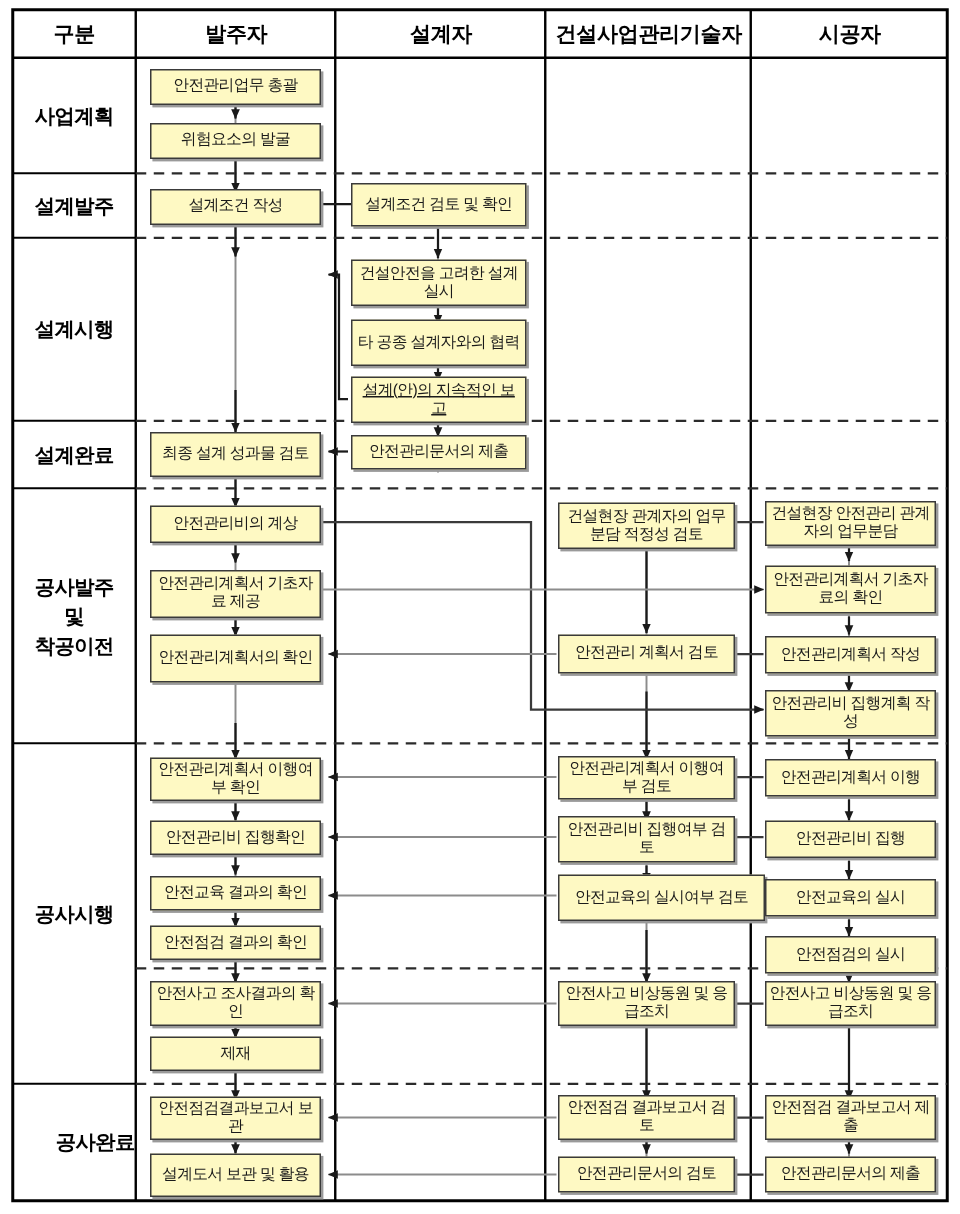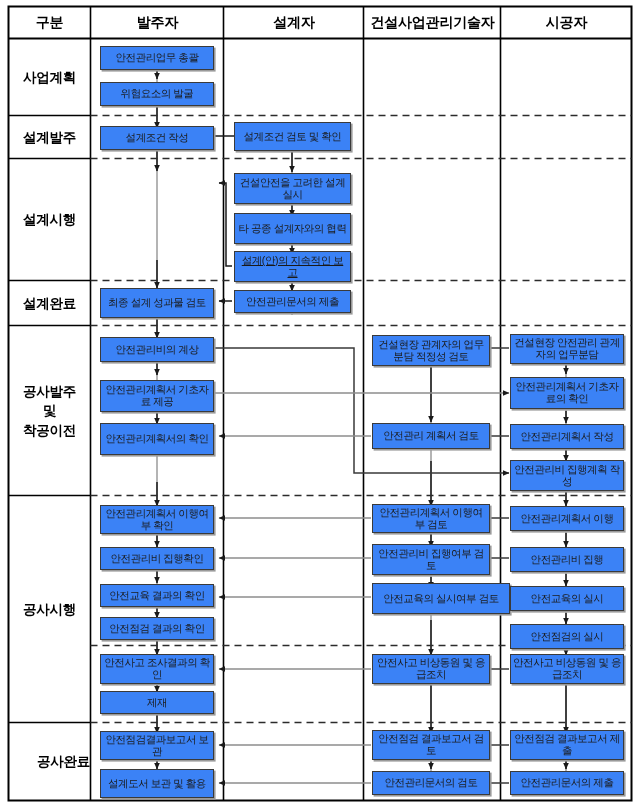--- a/index.html
+++ b/index.html
@@ -35,21 +35,21 @@
     font-size:13.5px;
     color:#000;
     line-height:1.45;
     text-align:center;
     letter-spacing:-0.3px;
   }
   
   .node{
     position:absolute;
     box-sizing:border-box;
-    background:#3b82f6;
+    background:#fef9c3;
     border:1.2px solid #3a3a3a;
     box-shadow:1.6px 1.6px 0 0 #9a9a9a;
     display:flex;align-items:center;justify-content:center;
     text-align:center;
     font-size:10.5px;
     line-height:1.12;
     color:#1a1a1a;
     letter-spacing:-0.45px;
     padding:0 2px;
     z-index:5;
@@ -235,21 +235,21 @@
     </div>
 
   <div class="node" style="left:100px;top:337px;width:114px;height:25px;">
     <span>안전관리비의 계상</span>
     </div>
 
   <div class="node" style="left:100px;top:380px;width:114px;height:32px;">
     <span>안전관리계획서 기초자료 제공</span>
     </div>
 
-  <div class="node" style="left:100px;top:423px;width:114px;height:32px;">
+  <div class="node" style="left:100px;top:423px;width:114px;height:32px;font-family:Liberation Serif, serif;">
     <span>안전관리계획서의 확인</span>
     </div>
 
   <div class="node" style="left:100px;top:505px;width:114px;height:29px;">
     <span>안전관리계획서 이행여부 확인</span>
     </div>
 
   <div class="node" style="left:100px;top:547px;width:114px;height:23px;">
     <span>안전관리비 집행확인</span>
     </div>

